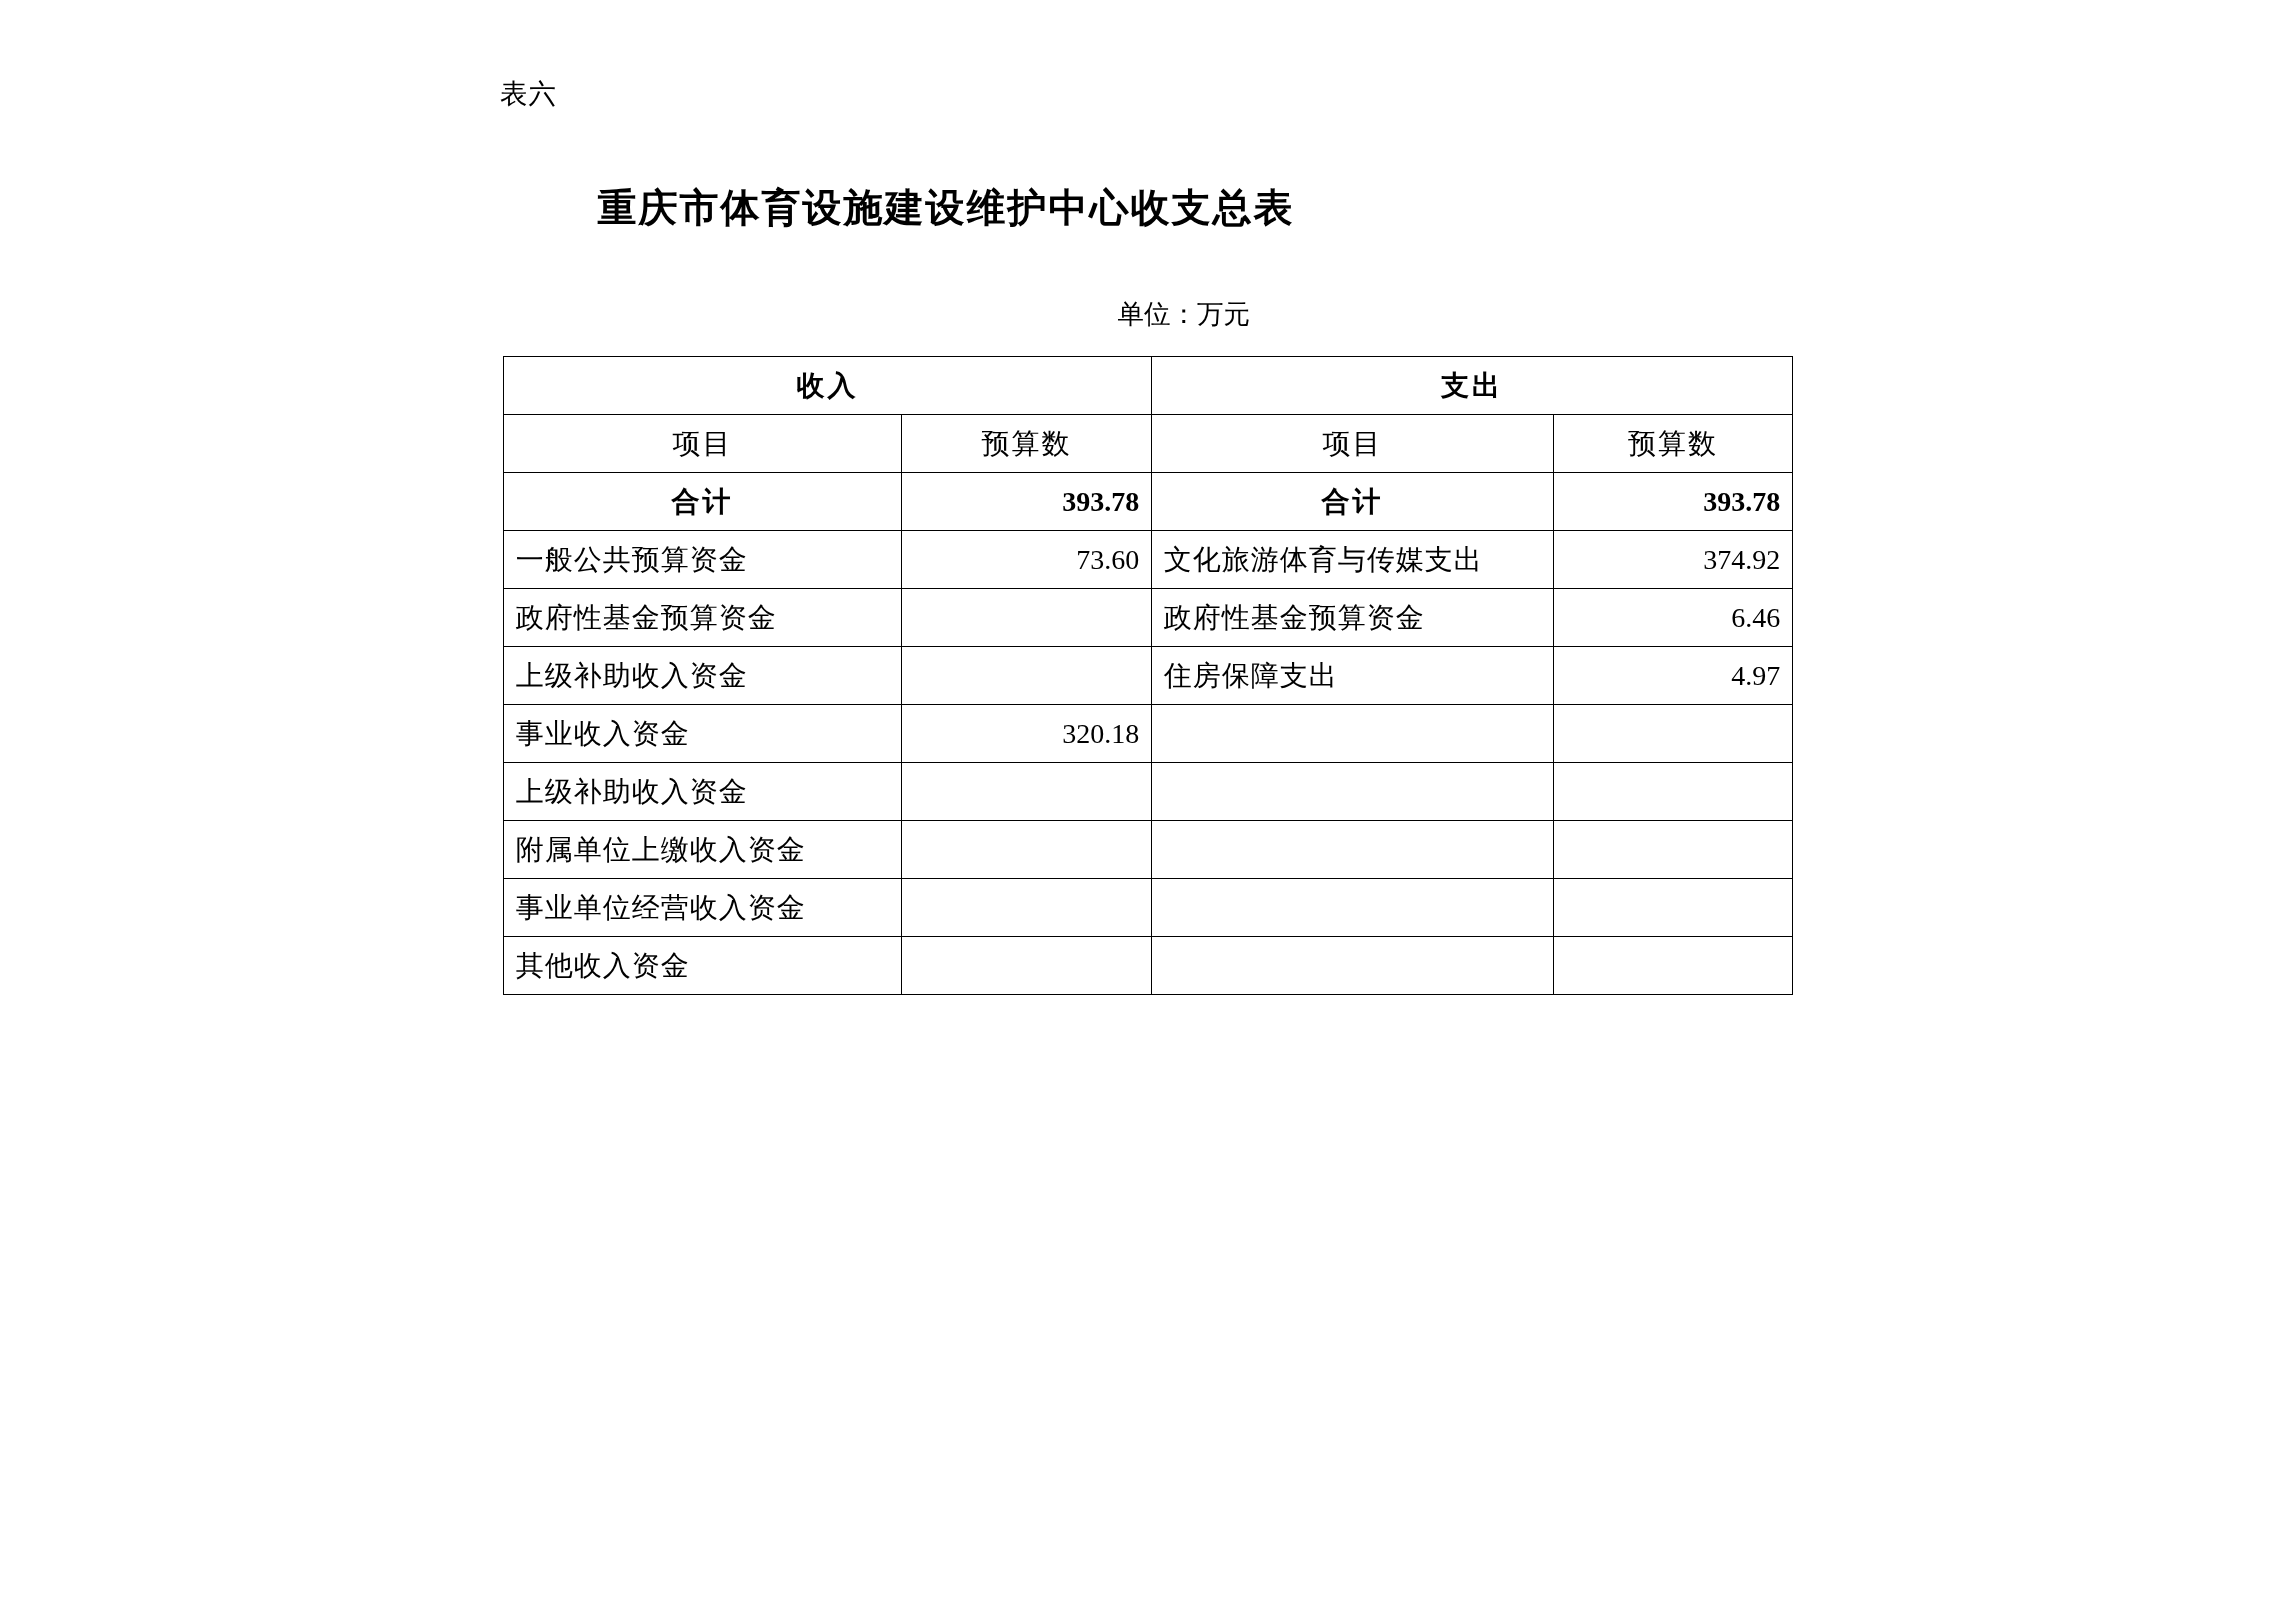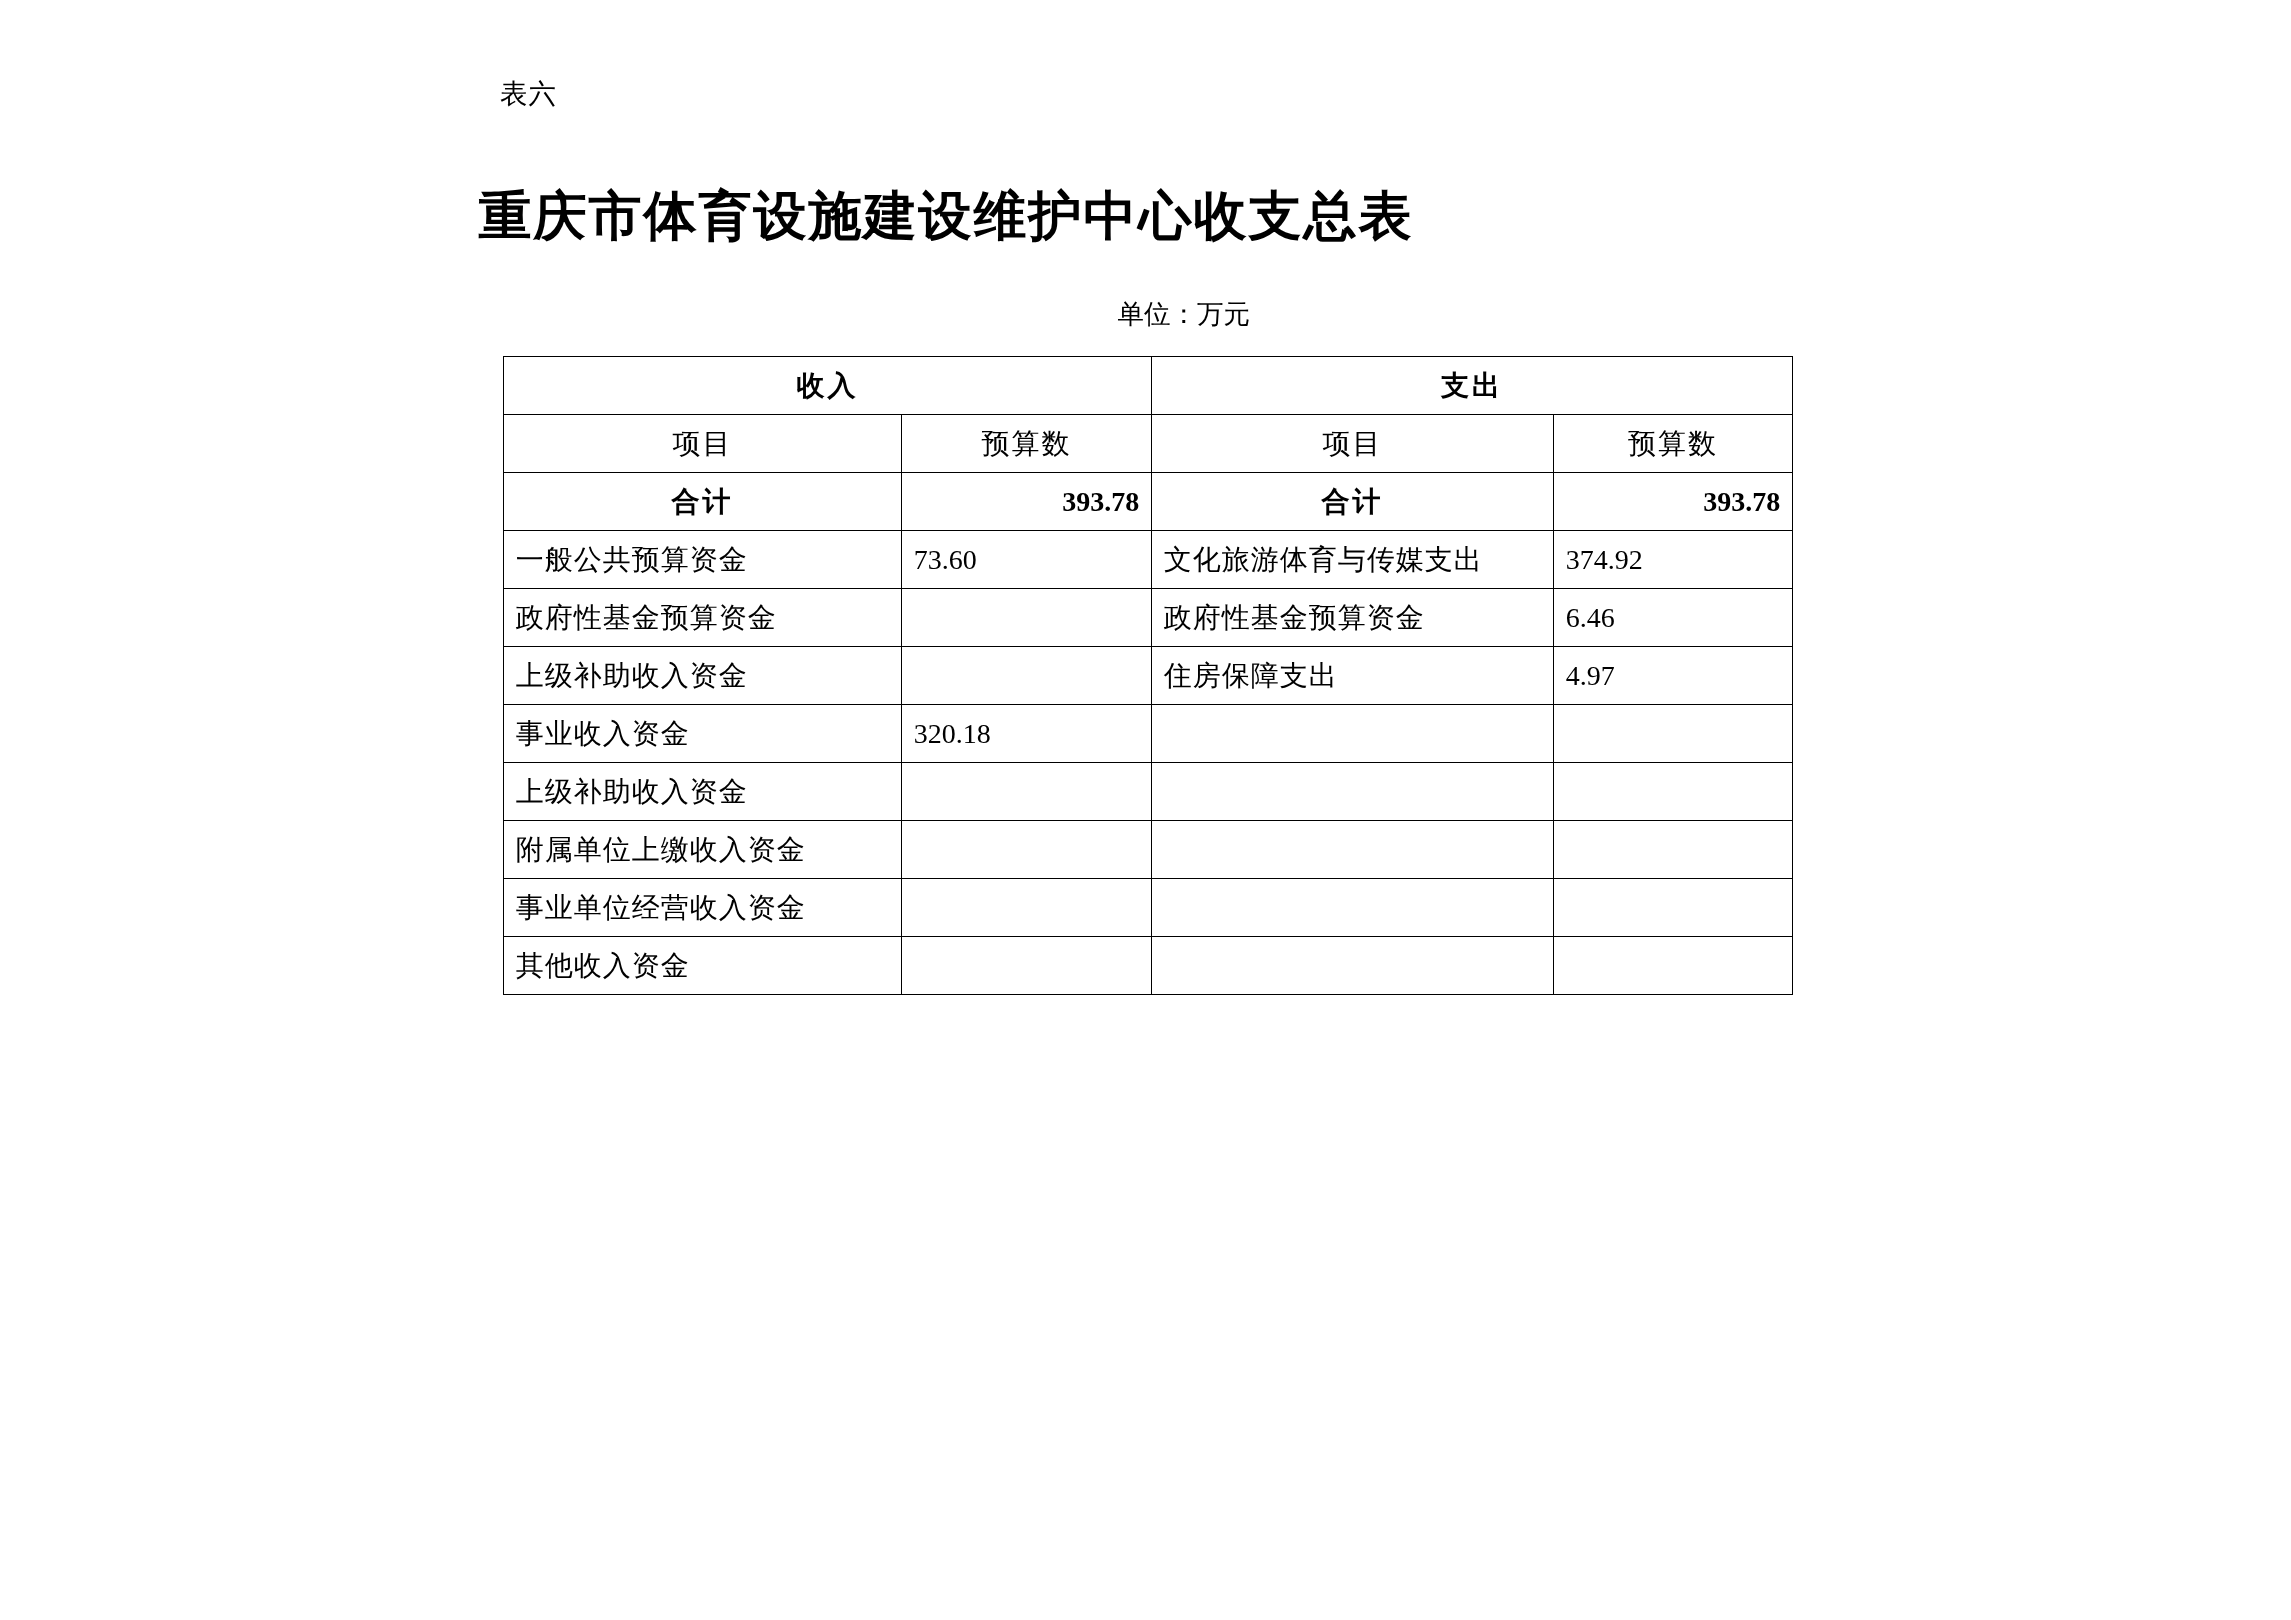--- a/index.html
+++ b/index.html
@@ -26,21 +26,21 @@
     top: 76px;
     font-size: 27.4px;
     letter-spacing: 1px;
   }
   .doc-title {
     position: absolute;
     left: 0;
     right: 0;
     top: 181px;
     text-align: center;
-    font-size: 53px;
+    font-size: 39px;
     font-weight: bold;
     letter-spacing: 2px;
   }
   .unit-note {
     position: absolute;
     right: 642px;
     top: 296px;
     font-size: 26.5px;
   }
   table.budget {
@@ -87,20 +87,21 @@
     font-weight: bold;
     font-size: 30px;
     padding-right: 17.6px;
   }
   td.item {
     text-align: left;
     letter-spacing: 1px;
     padding-left: 13.7px;
   }
   td.value {
+    text-align: right;
     padding-right: 17.6px;
   }
 </style>
 </head>
 <body>
 
 <div class="page">
 
   <div class="sheet-label">表六</div>
 

